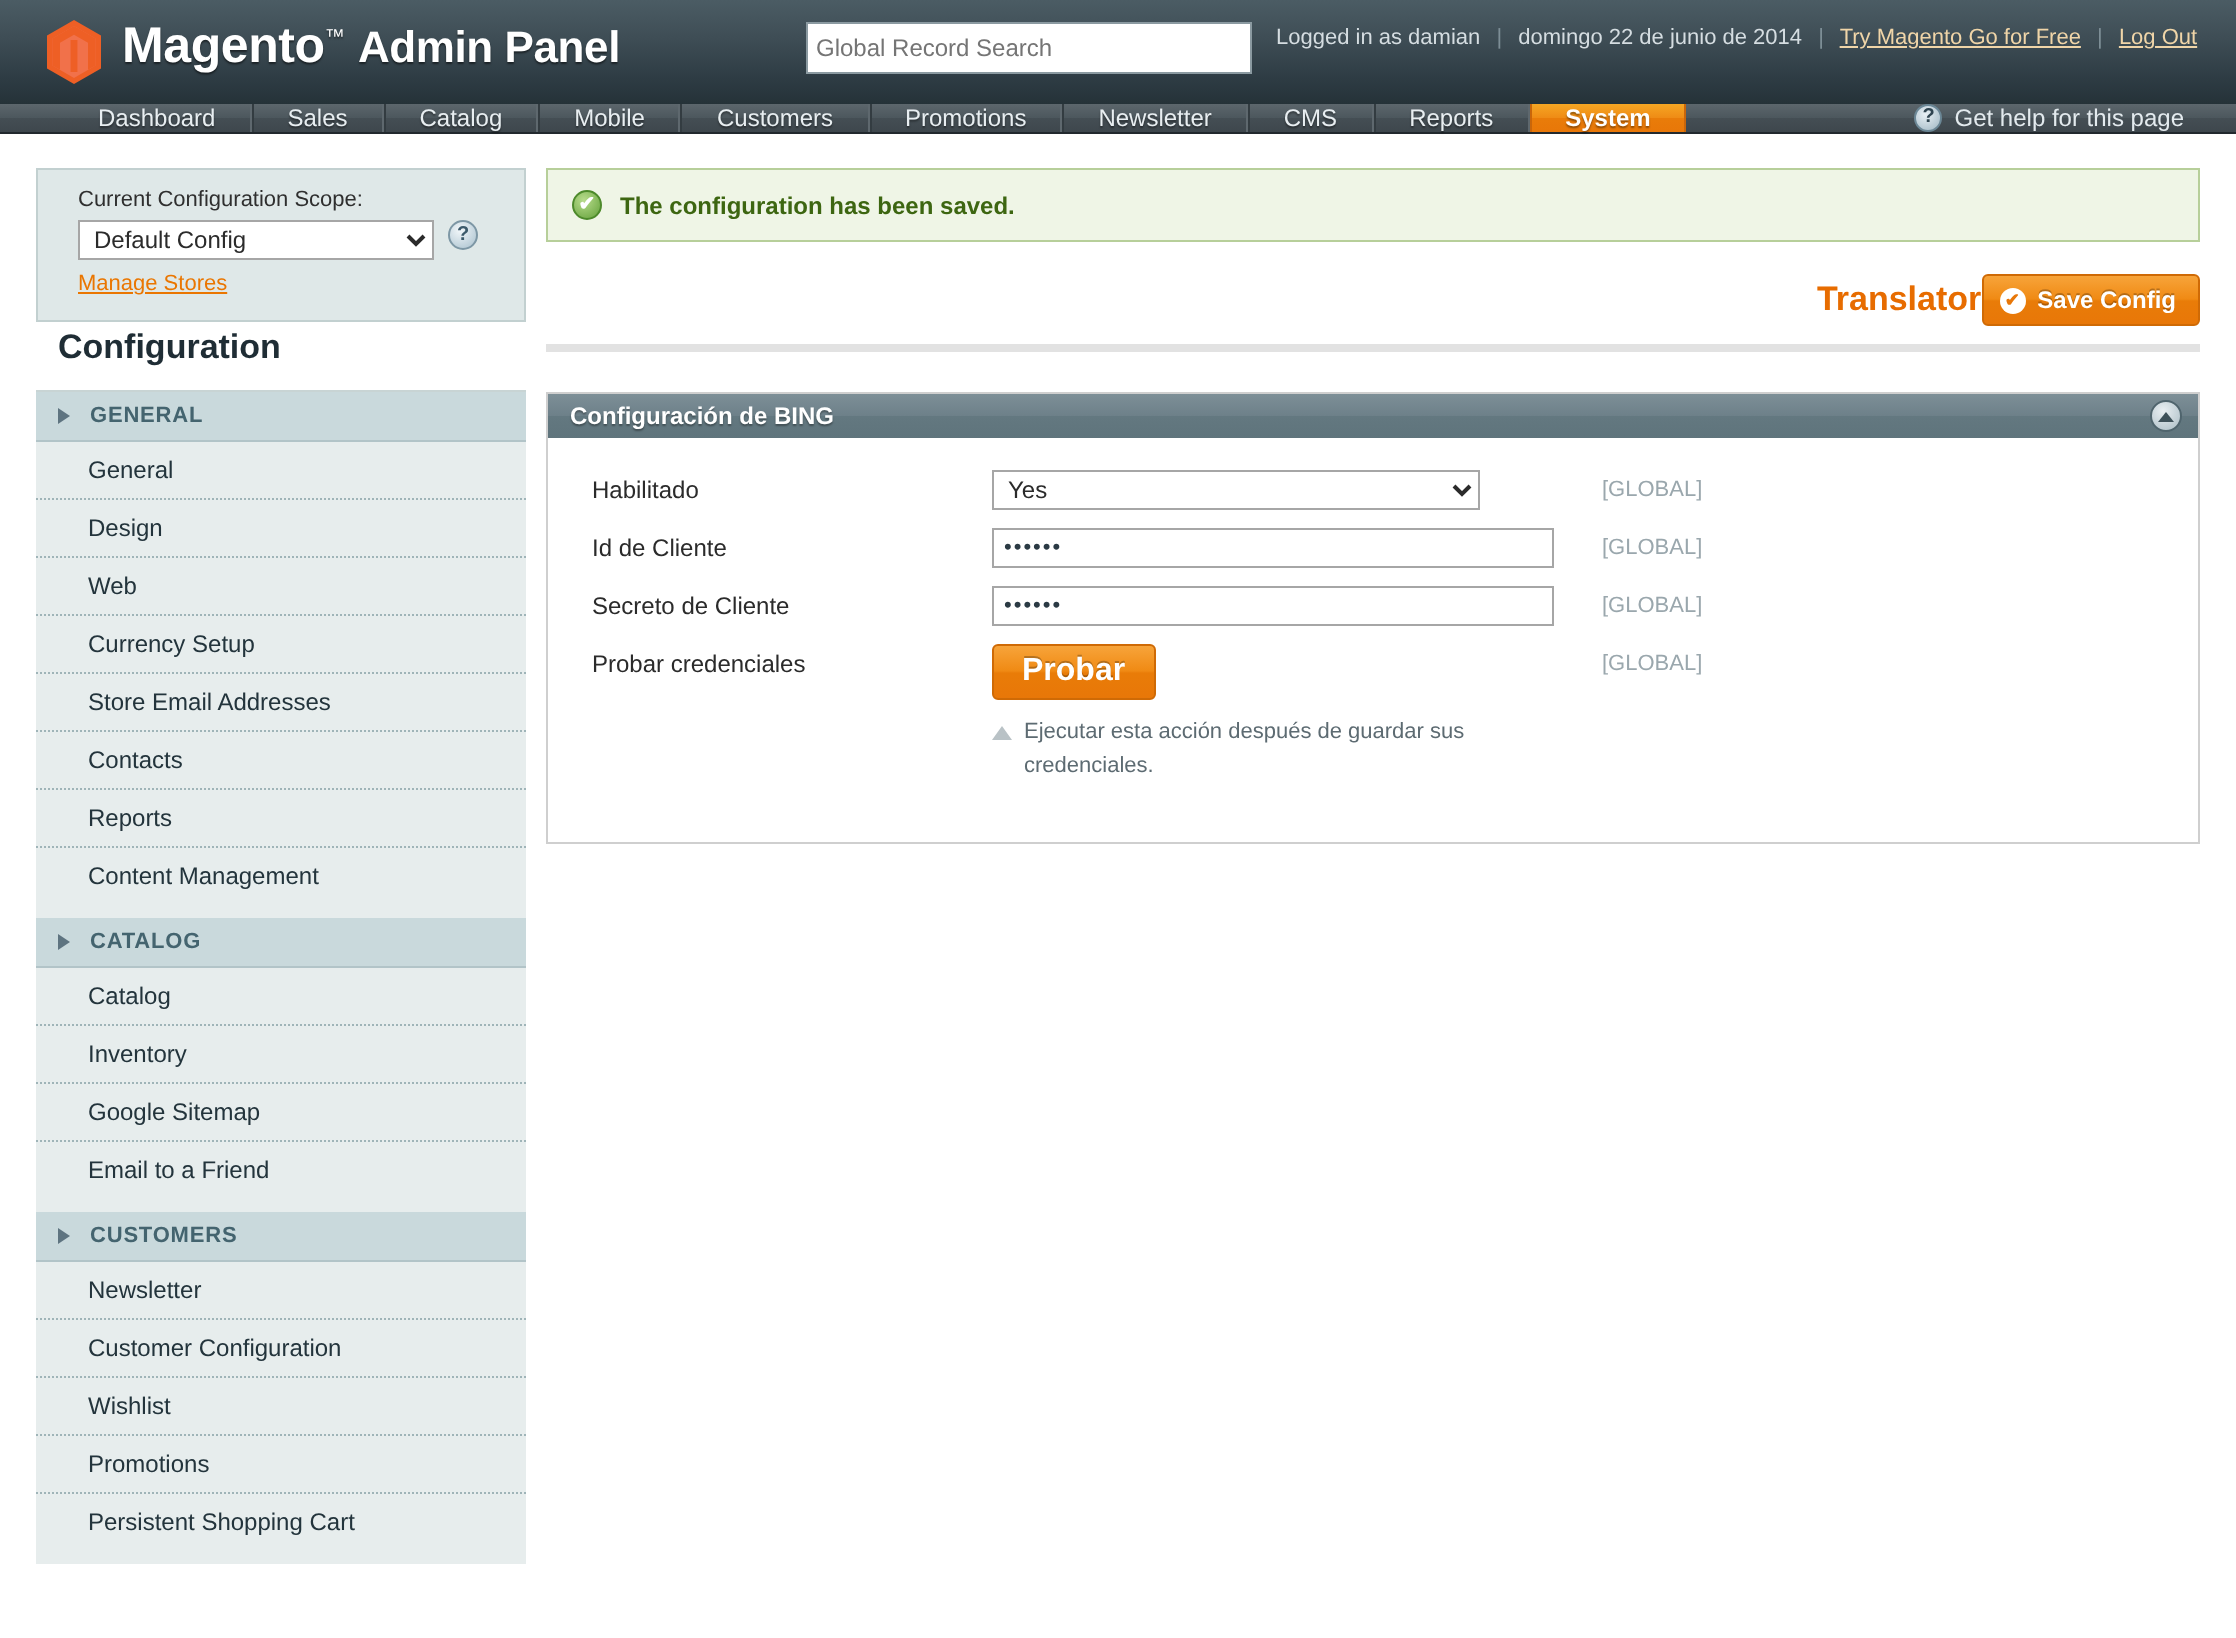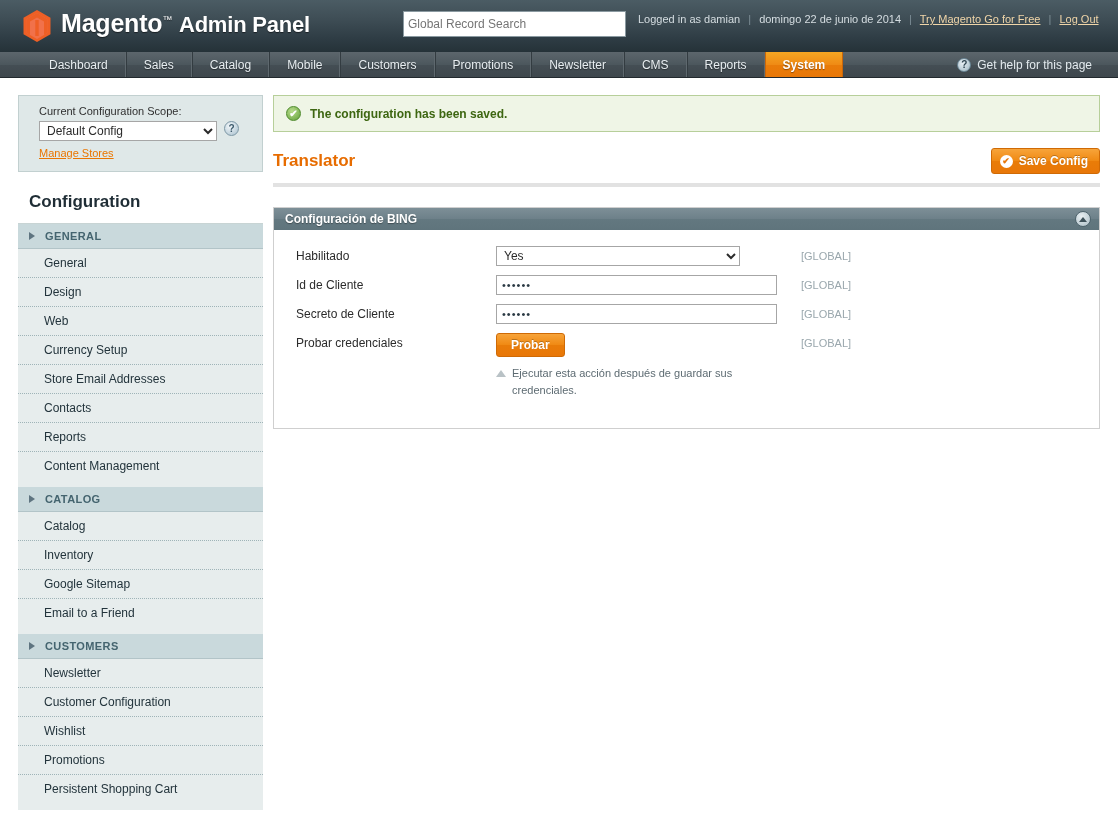--- a/index.html
+++ b/index.html
@@ -58,21 +58,21 @@
     color: #d5dde1;
     white-space: nowrap;
   }
   .header-info .sep { color: #7d8e96; padding: 0 5px; }
   .header-info a {
     color: #f0d5a8; text-decoration: underline;
   }
 
   
   .nav {
-    height: 26px;
+    height: 15px;
     background: linear-gradient(to bottom, #5c666c 0%, #4c575d 50%, #444e54 51%, #3e474d 100%);
     border-bottom: 1px solid #22292e;
     display: flex;
     align-items: stretch;
     position: relative;
   }
   .nav-item {
     display: flex; align-items: center;
     padding: 0 17px;
     color: #e8eef1;
@@ -152,21 +152,21 @@
     display: inline-block;
     margin-top: 6px;
     font-size: 11px;
     color: #ea7601;
     text-decoration: underline;
     cursor: pointer;
   }
   .config-title {
     font-size: 17px; font-weight: bold;
     color: #1f2d35;
-    padding: 20px 0 11px 11px;
+    padding: 3px 0 11px 11px;
     border-bottom: 1px solid #c8d4d4;
   }
   .nav-section {
     background: #c9d9dc;
     padding: 6px 0 6px 0;
     border-bottom: 1px solid #b2c4c8;
     display: flex; align-items: center;
     cursor: pointer;
   }
   .nav-section .arrow {
@@ -212,21 +212,21 @@
     border: 1px solid #4d8a2b;
     margin-right: 9px;
     display: flex; align-items: center; justify-content: center;
     color: #ffffff; font-size: 10px; font-weight: bold;
     line-height: 1;
   }
   .msg-text {
     font-size: 12px; font-weight: bold; color: #3d6611;
   }
   .title-row {
-    display: flex; align-items: center; justify-content: space-between;
+    display: flex; align-items: center; justify-content: flex-end;
     padding-bottom: 9px;
     border-bottom: 4px solid #e2e2e2;
   }
   .page-title {
     font-size: 17px; font-weight: bold; color: #e76c00;
   }
   .btn-save {
     background: linear-gradient(to bottom, #f7a43a 0%, #f08a14 48%, #e97c08 52%, #e87708 100%);
     border: 1px solid #cf6a05;
     border-radius: 3px;
@@ -311,21 +311,21 @@
     color: #2b3a44;
     letter-spacing: 1px;
     padding: 3px 0 0 5px;
     font-family: "Liberation Sans", sans-serif;
   }
   .btn-probar {
     background: linear-gradient(to bottom, #f7a43a 0%, #f08a14 48%, #e97c08 52%, #e87708 100%);
     border: 1px solid #cf6a05;
     border-radius: 3px;
     color: #ffffff;
-    font-size: 12px; font-weight: bold;
+    font-size: 16px; font-weight: bold;
     padding: 4px 14px;
     cursor: pointer;
     text-shadow: 0 -1px 0 rgba(0,0,0,.25);
     display: inline-block;
     text-align: right;
   }
   .note {
     display: flex;
     margin-top: 8px;
     font-size: 11px;

